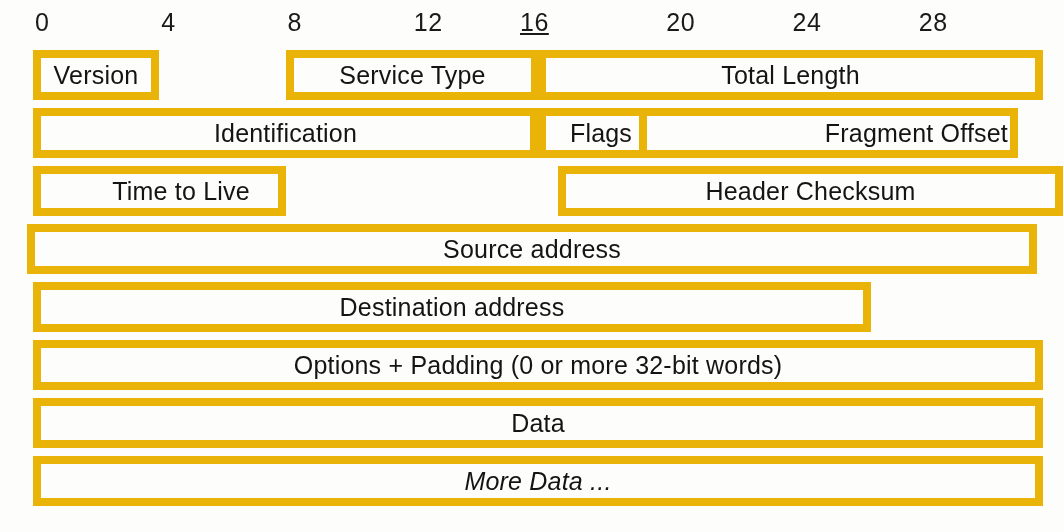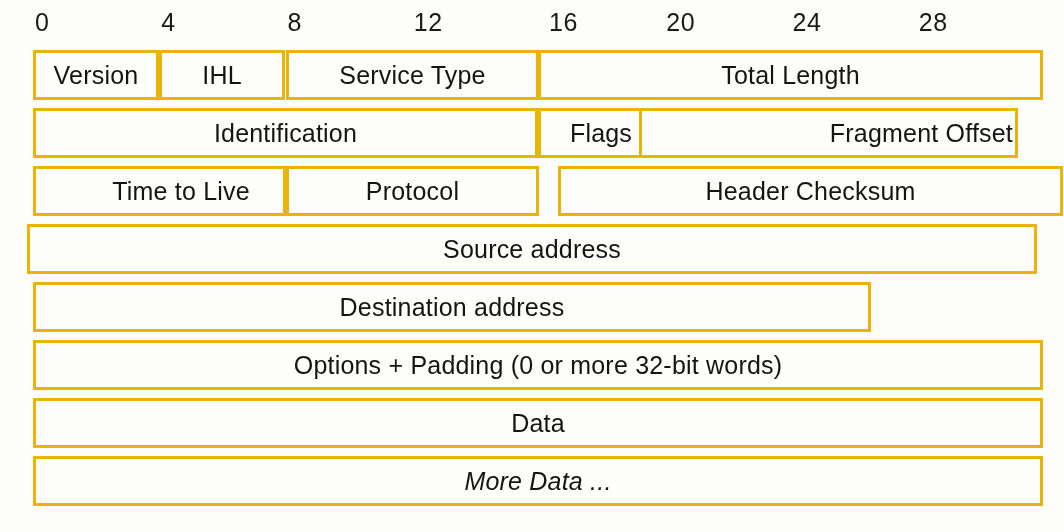--- a/index.html
+++ b/index.html
@@ -46,21 +46,21 @@
     height: 50px;
     margin-bottom: 8px;
   }
 
   
   .field {
     position: absolute;
     top: 0;
     height: 50px;
     box-sizing: border-box;
-    border: 3px solid #eab308;
+    border: 8px solid #eab308;
     background: #fdfdfb;
     display: flex;
     align-items: center;
     justify-content: center;
     overflow: hidden;
   }
   .field-label {
     font-size: 25px;
     line-height: 28px;
     color: #141414;
@@ -75,33 +75,30 @@
 </head>
 <body>
 
 <div id="diagram">
 
   <div class="scale" id="scale">
       <span class="tick" style="left: 35px;">0</span>
       <span class="tick" style="left: 161.25px;">4</span>
       <span class="tick" style="left: 287.5px;">8</span>
       <span class="tick" style="left: 413.75px;">12</span>
-      <span class="tick" style="left: 549px;">16</span>
+      <span class="tick" style="left: 520px; text-decoration: underline;">16</span>
       <span class="tick" style="left: 666.25px;">20</span>
       <span class="tick" style="left: 792.5px;">24</span>
       <span class="tick" style="left: 918.75px;">28</span>
     </div>
 
   <div class="rows" id="rows">
       <div class="row">
         <div class="field" style="left: 33px; width: 126px;">
           <span class="field-label">Version</span>
-        </div>
-        <div class="field" style="left: 159px; width: 126px;">
-          <span class="field-label">IHL</span>
         </div>
         <div class="field" style="left: 286px; width: 253px;">
           <span class="field-label">Service Type</span>
         </div>
         <div class="field" style="left: 538px; width: 505px;">
           <span class="field-label">Total Length</span>
         </div>
       </div>
       <div class="row">
         <div class="field" style="left: 33px; width: 505px;">
@@ -110,23 +107,20 @@
         <div class="field" style="left: 538px; width: 126px;">
           <span class="field-label">Flags</span>
         </div>
         <div class="field" style="left: 639px; width: 379px; justify-content: flex-end;">
           <span class="field-label">Fragment Offset</span>
         </div>
       </div>
       <div class="row">
         <div class="field" style="left: 33px; width: 253px; padding-left: 43px;">
           <span class="field-label">Time to Live</span>
-        </div>
-        <div class="field" style="left: 286px; width: 253px;">
-          <span class="field-label">Protocol</span>
         </div>
         <div class="field" style="left: 558px; width: 505px;">
           <span class="field-label">Header Checksum</span>
         </div>
       </div>
       <div class="row">
         <div class="field" style="left: 27px; width: 1010px;">
           <span class="field-label">Source address</span>
         </div>
       </div>

